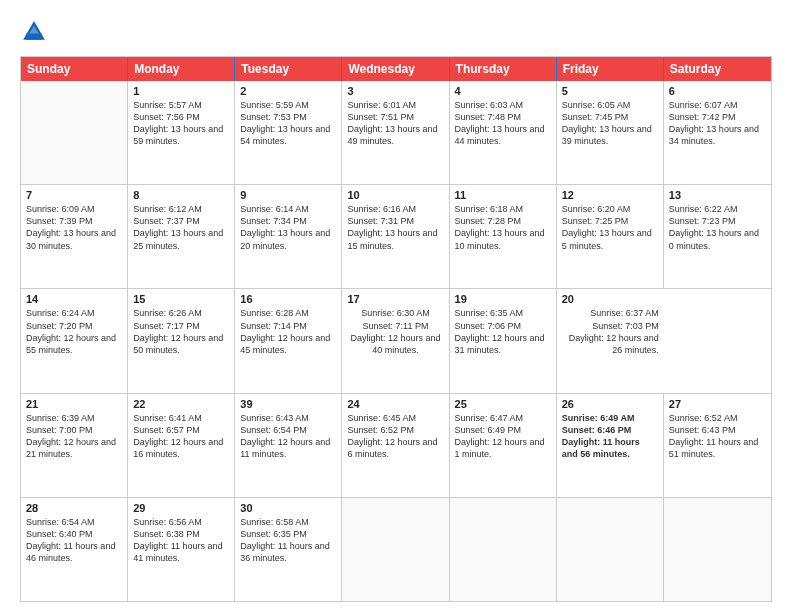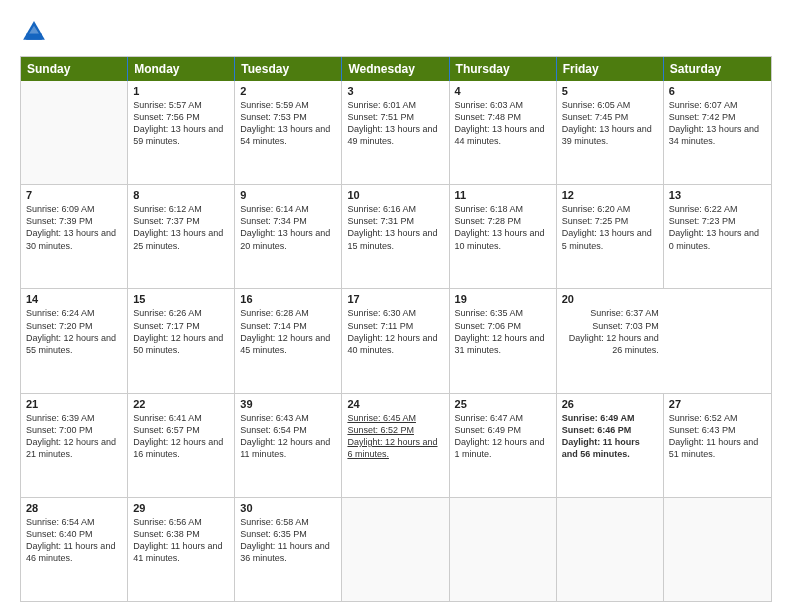--- a/index.html
+++ b/index.html
@@ -54,21 +54,21 @@
     }
     .calendar {
       flex: 1;
       display: flex;
       flex-direction: column;
       border: 1px solid #ccc;
     }
     .cal-header {
       display: grid;
       grid-template-columns: repeat(7, 1fr);
-      background: #4d7c0f;
+      background: #ef4444;
     }
     .cal-header-cell {
       color: #fff;
       font-size: 12px;
       font-weight: bold;
       padding: 5px 6px;
       border-right: 1px solid #2979d4;
       text-align: left;
     }
     .cal-header-cell:last-child { border-right: none; }
@@ -238,21 +238,21 @@
 Daylight: 12 hours and 50 minutes.</div>
           </div>
           <div class="cal-cell">
             <div class="day-num">16</div>
             <div class="cell-text" style="white-space: pre-line;">Sunrise: 6:28 AM
 Sunset: 7:14 PM
 Daylight: 12 hours and 45 minutes.</div>
           </div>
           <div class="cal-cell">
             <div class="day-num">17</div>
-            <div class="cell-text" style="white-space: pre-line;">Sunrise: 6:30 AM
+            <div class="cell-text" style="white-space: pre-line; text-align: center;">Sunrise: 6:30 AM
 Sunset: 7:11 PM
 Daylight: 12 hours and 40 minutes.</div>
           </div>
           <div class="cal-cell">
             <div class="day-num">19</div>
             <div class="cell-text" style="white-space: pre-line;">Sunrise: 6:35 AM
 Sunset: 7:06 PM
 Daylight: 12 hours and 31 minutes.</div>
           </div>
           <div class="cal-cell">
@@ -276,21 +276,21 @@
 Daylight: 12 hours and 16 minutes.</div>
           </div>
           <div class="cal-cell">
             <div class="day-num">39</div>
             <div class="cell-text" style="white-space: pre-line;">Sunrise: 6:43 AM
 Sunset: 6:54 PM
 Daylight: 12 hours and 11 minutes.</div>
           </div>
           <div class="cal-cell">
             <div class="day-num">24</div>
-            <div class="cell-text" style="white-space: pre-line; text-decoration: underline;">Sunrise: 6:45 AM
+            <div class="cell-text" style="white-space: pre-line;">Sunrise: 6:45 AM
 Sunset: 6:52 PM
 Daylight: 12 hours and 6 minutes.</div>
           </div>
           <div class="cal-cell">
             <div class="day-num">25</div>
             <div class="cell-text" style="white-space: pre-line;">Sunrise: 6:47 AM
 Sunset: 6:49 PM
 Daylight: 12 hours and 1 minute.</div>
           </div>
           <div class="cal-cell">

